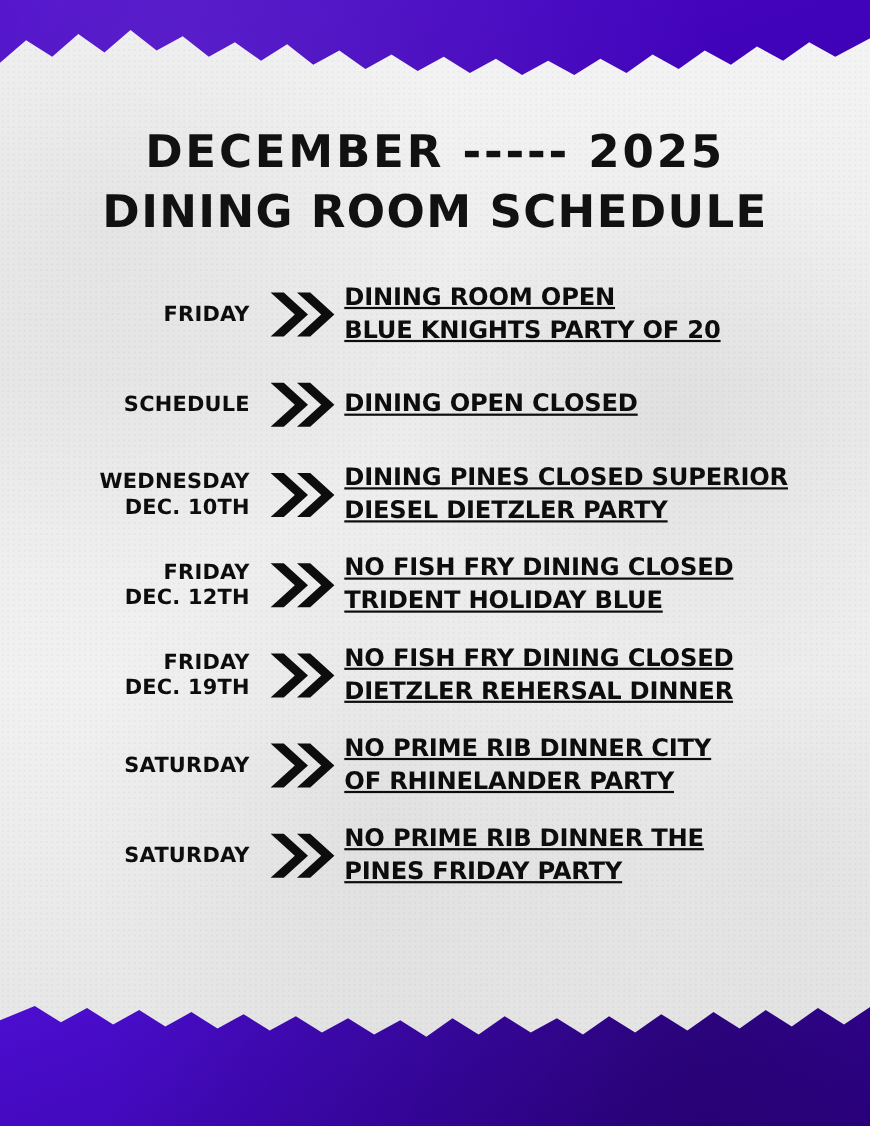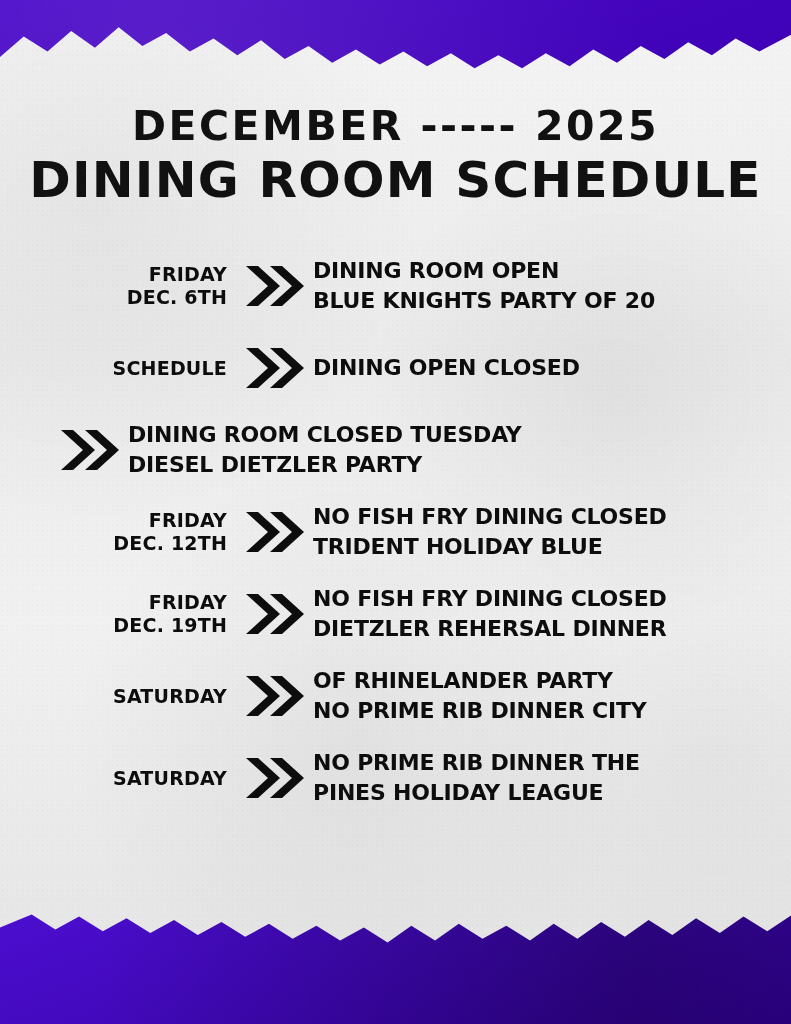--- a/index.html
+++ b/index.html
@@ -83,40 +83,40 @@
   .content {
     position: absolute;
     left: 0;
     top: 0;
     width: 791px;
     height: 1024px;
   }
 
   .title-block {
     position: absolute;
-    top: 104px;
+    top: 116px;
     left: 0;
     width: 791px;
     text-align: center;
     color: #111111;
   }
 
   .title-line1 {
     font-family: "DejaVu Sans", sans-serif;
     font-weight: bold;
     font-size: 41px;
     letter-spacing: 2.5px;
     line-height: 44px;
     white-space: nowrap;
   }
 
   .title-line2 {
     font-family: "DejaVu Sans", sans-serif;
     font-weight: bold;
-    font-size: 50px;
+    font-size: 41px;
     letter-spacing: 1.2px;
     line-height: 48px;
     margin-top: 8px;
     white-space: nowrap;
   }
 
   .schedule {
     position: absolute;
     top: 245px;
     left: 0;
@@ -157,20 +157,21 @@
 
   .event-col {
     flex: 1 1 auto;
     color: #0d0d0d;
     font-family: "DejaVu Sans", sans-serif;
     font-weight: bold;
     font-size: 22px;
     line-height: 30px;
     letter-spacing: -0.2px;
     padding-right: 12px;
+    text-decoration: underline;
   }
 
   .event-col .ln { display: block; white-space: nowrap; }
 </style>
 </head>
 <body>
 
 <div id="poster">
   <div class="paper">
     <div class="paper-grain"></div>
@@ -182,21 +183,20 @@
   <div class="title-block">
     <div class="title-line1">DECEMBER ----- 2025</div>
     <div class="title-line2">DINING ROOM SCHEDULE</div>
   </div>
 
   <div class="schedule">
 
     <div class="row">
       <div class="day-col">
         <span class="dow">FRIDAY</span>
-        <span class="date">DEC. 6TH</span>
       </div>
       <div class="arrow">
         <svg width="62" height="44" viewBox="0 0 62 44" aria-hidden="true">
           <path d="M2 2 L24 22 L2 42 L14 42 L36 22 L14 2 Z" fill="#0d0d0d"></path>
           <path d="M26 2 L48 22 L26 42 L38 42 L60 22 L38 2 Z" fill="#0d0d0d"></path>
         </svg>
       </div>
       <div class="event-col">
         <span class="ln">DINING ROOM OPEN</span>
         <span class="ln">BLUE KNIGHTS PARTY OF 20</span>
@@ -212,28 +212,32 @@
           <path d="M2 2 L24 22 L2 42 L14 42 L36 22 L14 2 Z" fill="#0d0d0d"></path>
           <path d="M26 2 L48 22 L26 42 L38 42 L60 22 L38 2 Z" fill="#0d0d0d"></path>
         </svg>
       </div>
       <div class="event-col">
         <span class="ln">DINING OPEN CLOSED</span>
       </div>
     </div>
 
     <div class="row">
-      <div class="arrow">
-        <svg width="62" height="44" viewBox="0 0 62 44" aria-hidden="true">
-          <path d="M2 2 L24 22 L2 42 L14 42 L36 22 L14 2 Z" fill="#0d0d0d"></path>
-          <path d="M26 2 L48 22 L26 42 L38 42 L60 22 L38 2 Z" fill="#0d0d0d"></path>
-        </svg>
-      </div>
-      <div class="event-col">
-        <span class="ln">DINING ROOM CLOSED TUESDAY</span>
+      <div class="day-col">
+        <span class="dow">WEDNESDAY</span>
+        <span class="date">DEC. 10TH</span>
+      </div>
+      <div class="arrow">
+        <svg width="62" height="44" viewBox="0 0 62 44" aria-hidden="true">
+          <path d="M2 2 L24 22 L2 42 L14 42 L36 22 L14 2 Z" fill="#0d0d0d"></path>
+          <path d="M26 2 L48 22 L26 42 L38 42 L60 22 L38 2 Z" fill="#0d0d0d"></path>
+        </svg>
+      </div>
+      <div class="event-col">
+        <span class="ln">DINING PINES CLOSED SUPERIOR</span>
         <span class="ln">DIESEL DIETZLER PARTY</span>
       </div>
     </div>
 
     <div class="row">
       <div class="day-col">
         <span class="dow">FRIDAY</span>
         <span class="date">DEC. 12TH</span>
       </div>
       <div class="arrow">
@@ -269,35 +273,35 @@
       <div class="day-col">
         <span class="dow">SATURDAY</span>
       </div>
       <div class="arrow">
         <svg width="62" height="44" viewBox="0 0 62 44" aria-hidden="true">
           <path d="M2 2 L24 22 L2 42 L14 42 L36 22 L14 2 Z" fill="#0d0d0d"></path>
           <path d="M26 2 L48 22 L26 42 L38 42 L60 22 L38 2 Z" fill="#0d0d0d"></path>
         </svg>
       </div>
       <div class="event-col">
+        <span class="ln">NO PRIME RIB DINNER CITY</span>
         <span class="ln">OF RHINELANDER PARTY</span>
-        <span class="ln">NO PRIME RIB DINNER CITY</span>
       </div>
     </div>
 
     <div class="row">
       <div class="day-col">
         <span class="dow">SATURDAY</span>
       </div>
       <div class="arrow">
         <svg width="62" height="44" viewBox="0 0 62 44" aria-hidden="true">
           <path d="M2 2 L24 22 L2 42 L14 42 L36 22 L14 2 Z" fill="#0d0d0d"></path>
           <path d="M26 2 L48 22 L26 42 L38 42 L60 22 L38 2 Z" fill="#0d0d0d"></path>
         </svg>
       </div>
       <div class="event-col">
         <span class="ln">NO PRIME RIB DINNER THE</span>
-        <span class="ln">PINES HOLIDAY LEAGUE</span>
+        <span class="ln">PINES FRIDAY PARTY</span>
       </div>
     </div>
 
   </div>
 </div>
 
 </body></html>

